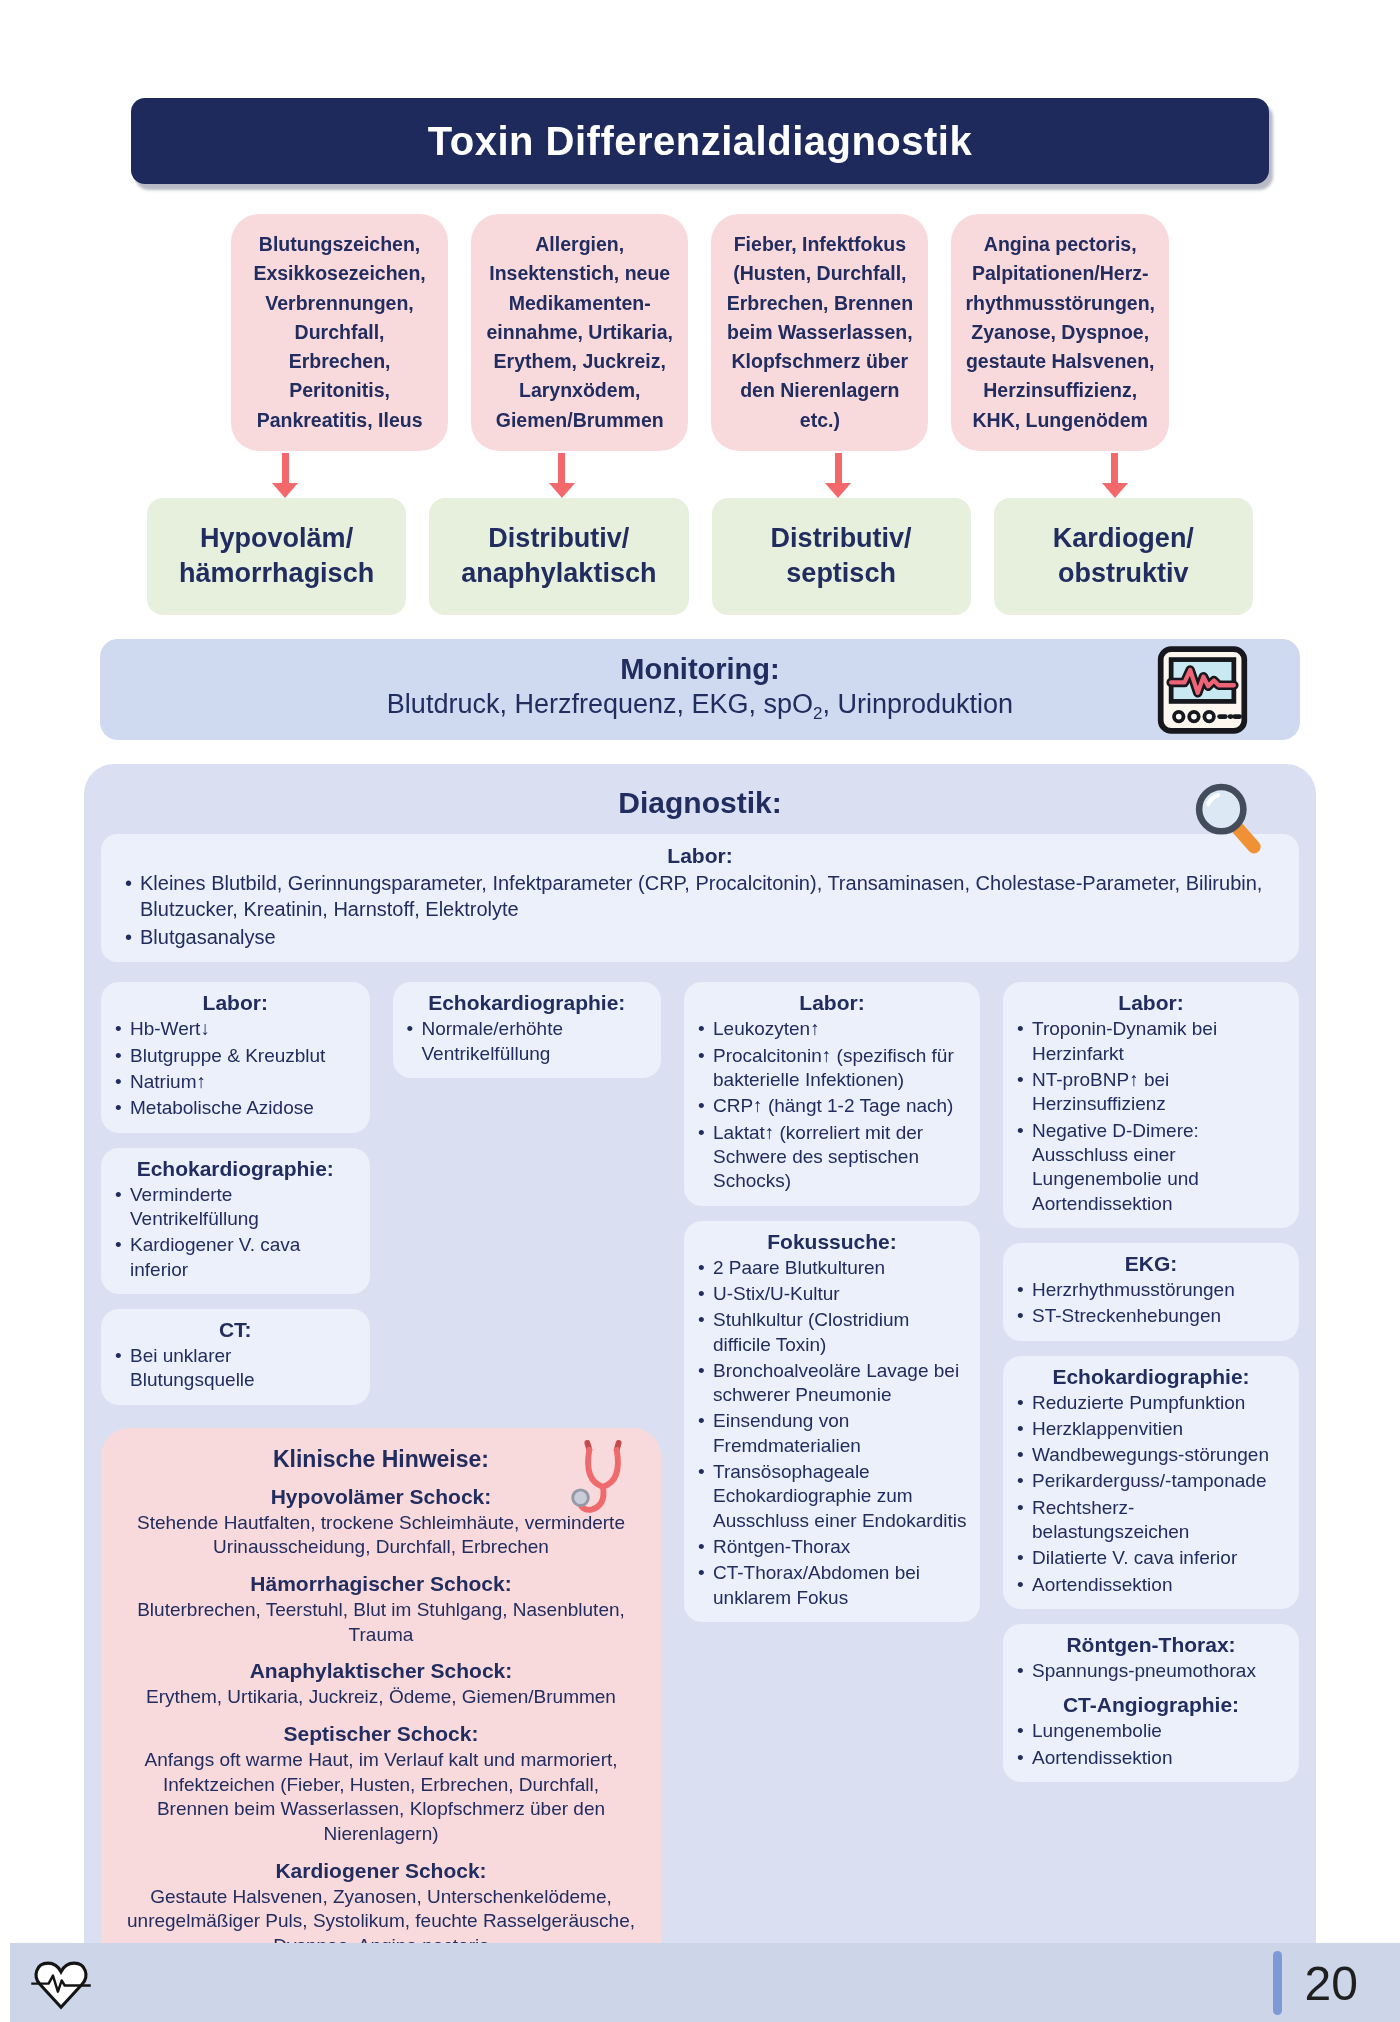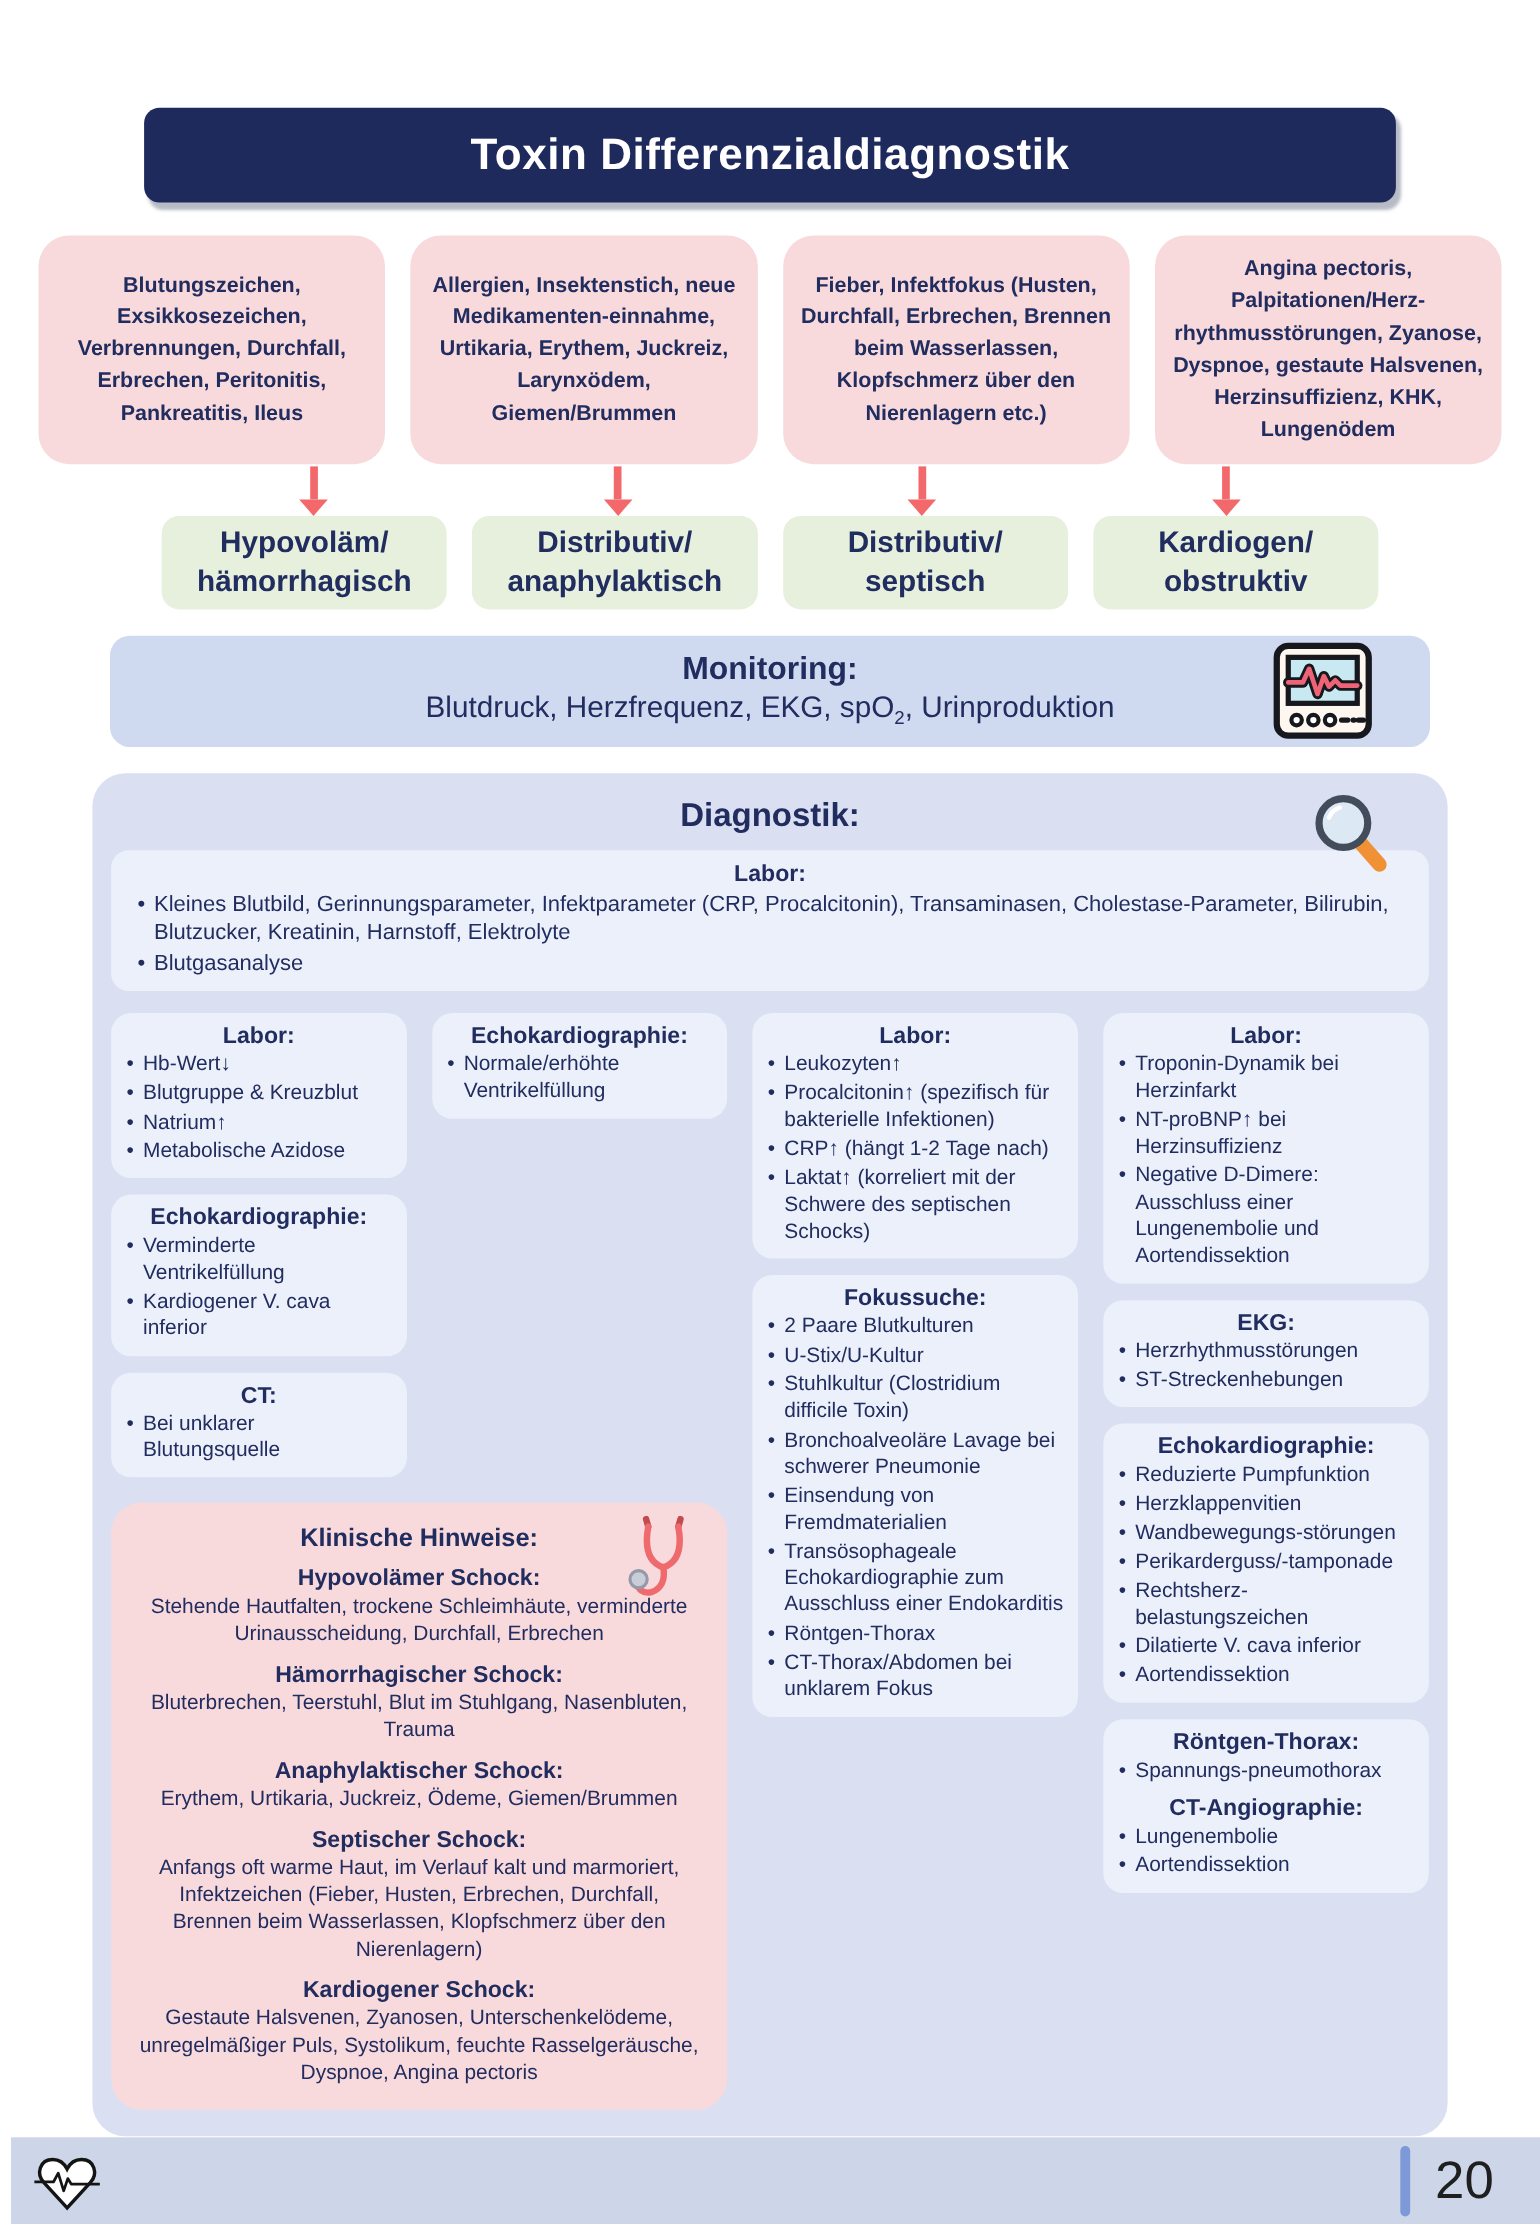--- a/index.html
+++ b/index.html
@@ -7,35 +7,35 @@
   body { width:1400px; margin:0 auto; font-family:"Liberation Sans","DejaVu Sans",sans-serif; color:#212c5f; }
   .page { position:relative; width:1400px; height:2022px; background:#ffffff; overflow:hidden; }
 
   
   .title-bar { margin:98px auto 0; width:1138px; height:86px; background:#1e2a5c; border-radius:14px;
     display:flex; align-items:center; justify-content:center;
     box-shadow:4px 6px 3px rgba(125,131,152,0.55); }
   .title-bar h1 { color:#ffffff; font-size:40px; font-weight:bold; letter-spacing:0.5px; }
 
   
-  .causes-row { width:1330px; margin:30px auto 0; display:flex; gap:23px; min-height:192px; }
+  .causes-row { width:938px; margin:30px auto 0; display:flex; gap:23px; min-height:192px; }
   .cause { flex:1; background:#f9dadc; border-radius:28px; padding:16px 14px;
     display:flex; align-items:center; justify-content:center; text-align:center;
     font-weight:bold; font-size:19.5px; line-height:1.5; }
 
   
   .arrows-row { width:1106px; margin:2px auto 0; display:flex; height:45px; }
   .arrow-cell { flex:1; display:flex; justify-content:center; }
   .arrow { position:relative; width:7px; height:30px; background:#f2686b; }
   .arrow::after { content:""; position:absolute; top:100%; left:50%; transform:translateX(-50%);
     border:13px solid transparent; border-top:15px solid #f2686b; border-bottom:0; }
 
   
   .types-row { width:1106px; margin:0 auto; display:flex; gap:23px; }
-  .type { flex:1; background:#e6f0dd; border-radius:16px; padding:7px 8px; text-align:center;
+  .type { flex:1; background:#e6f0dd; border-radius:16px; padding:23px 8px; text-align:center;
     font-weight:bold; font-size:27px; line-height:1.32; }
 
   
   .monitoring { position:relative; width:1200px; margin:24px auto 0; background:#cfdaf0;
     border-radius:18px; padding:14px 150px 16px; text-align:center; }
   .monitoring .mon-h { font-size:29px; font-weight:bold; }
   .monitoring .mon-l { font-size:27px; margin-top:3px; }
   .monitoring sub { font-size:17px; }
   .mon-icon { position:absolute; right:50px; top:50%; transform:translateY(-50%); width:95px; height:92px; }
 

